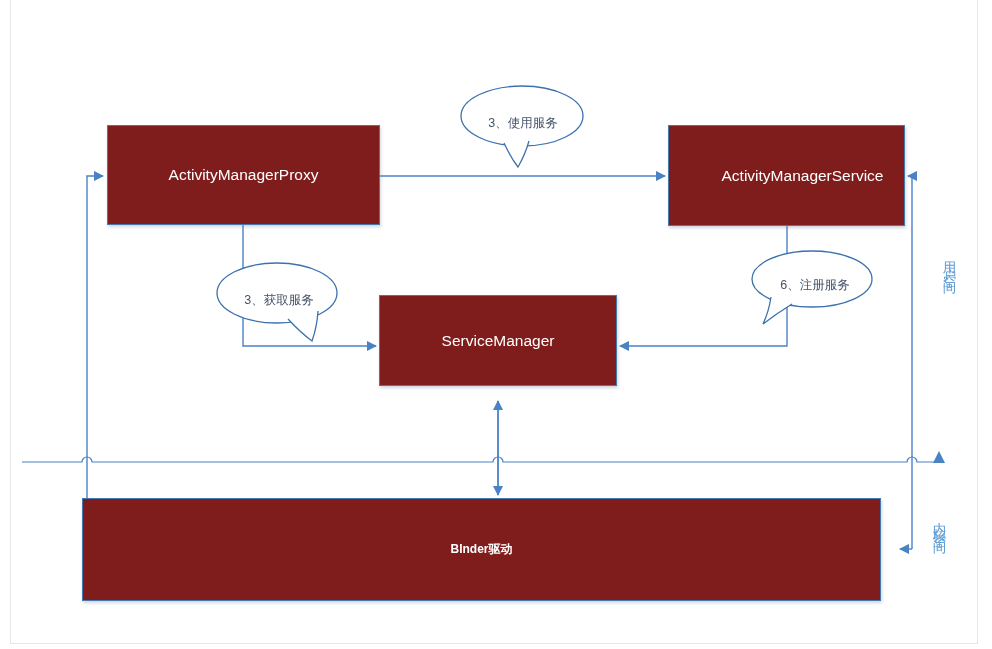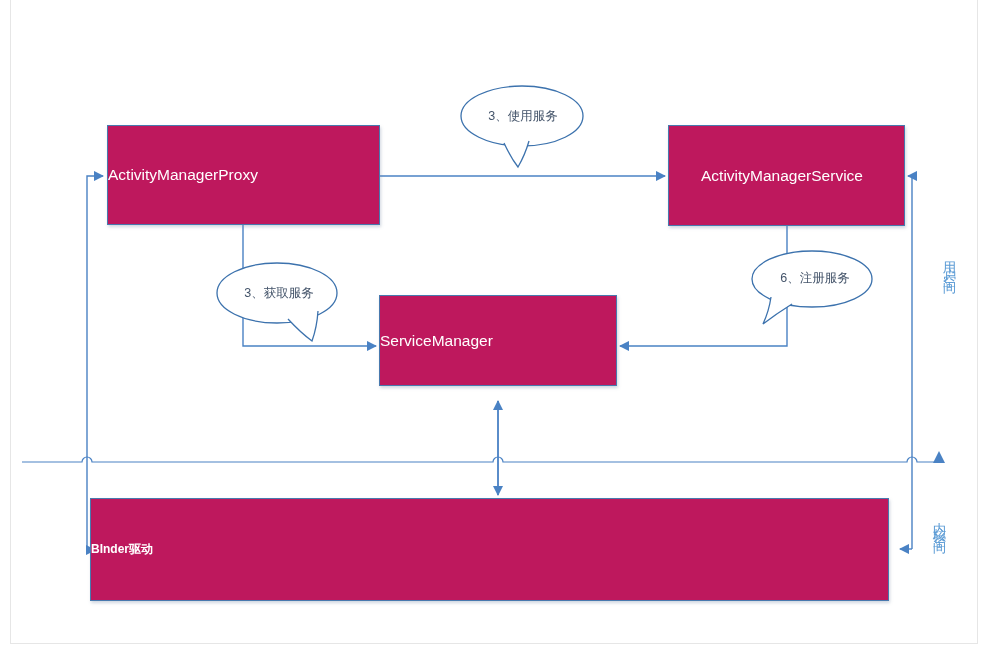--- a/index.html
+++ b/index.html
@@ -1,30 +1,30 @@
 <!DOCTYPE html>
 <html><head>
 <meta charset="utf-8">
 <style>
   html,body{margin:0;padding:0;background:#fff;}
   body{width:992px;height:649px;overflow:hidden;font-family:"Liberation Sans",sans-serif;}
   .stage{position:relative;width:992px;height:649px;background:#fff;}
   .frame{position:absolute;left:10px;top:0;width:966px;height:643px;
          border-left:1px solid #e6e6e6;border-right:1px solid #e6e6e6;border-bottom:1px solid #e6e6e6;}
   svg.layer{position:absolute;left:0;top:0;width:992px;height:649px;}
-  .node{position:absolute;display:flex;align-items:center;justify-content:flex-start;
-        background:#be185d;border:1px solid #4879ae;color:#ffffff;
+  .node{position:absolute;display:flex;align-items:center;justify-content:center;
+        background:#7f1d1d;border:1px solid #4879ae;color:#ffffff;
         box-shadow:1px 2px 3px rgba(120,140,165,0.35);box-sizing:border-box;}
   .node span{white-space:nowrap;}
   .node-proxy  {left:107px;top:125px;width:273px;height:100px;font-size:15.5px;}
   .node-service{left:668px;top:125px;width:237px;height:101px;font-size:15.5px;padding-left:32px;}
   .node-sm     {left:379px;top:295px;width:238px;height:91px;font-size:15.5px;}
-  .node-binder {left:90px; top:498px;width:799px;height:103px;font-size:12px;font-weight:600;}
+  .node-binder {left:82px; top:498px;width:799px;height:103px;font-size:12px;font-weight:600;}
   .callout-text{position:absolute;width:124px;text-align:center;font-size:12.5px;
-                color:#44546a;line-height:18px;}
+                color:#44546a;line-height:18px;margin-top:7px;}
   .callout-use     {left:461px;top:107px;}
   .callout-get     {left:217px;top:284px;}
   .callout-register{left:753px;top:269px;}
   .region-label{position:absolute;writing-mode:vertical-rl;letter-spacing:6px;
                 font-size:13.5px;color:#5b9bd5;}
   .region-user  {left:940px;top:251px;}
   .region-kernel{left:930px;top:511px;}
 </style>
 </head>
 <body>

